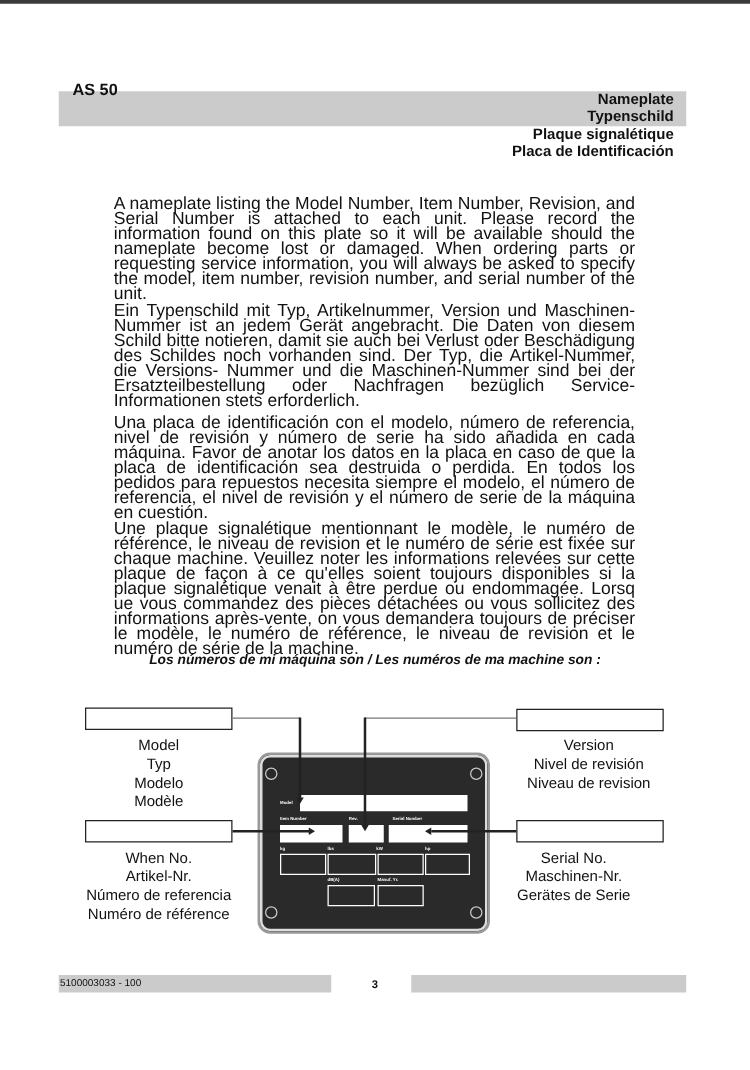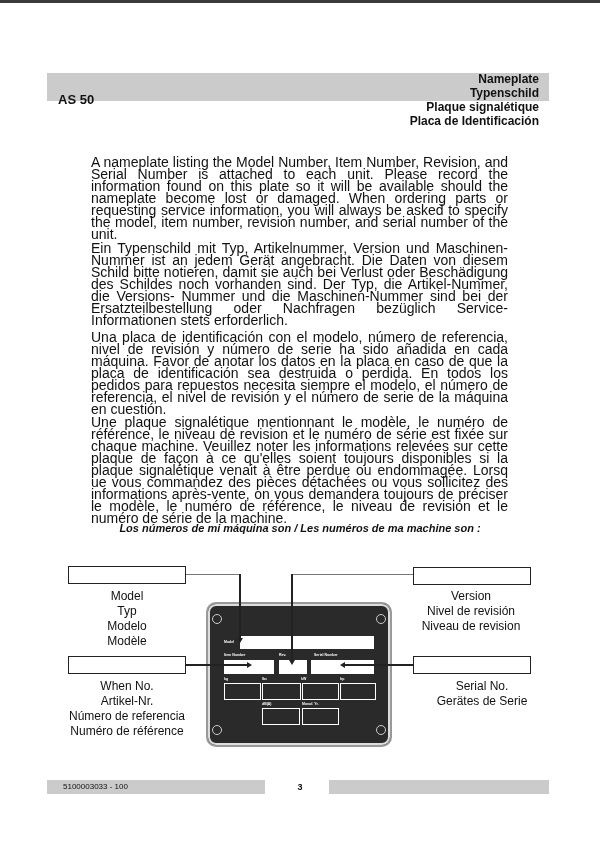--- a/index.html
+++ b/index.html
@@ -1,34 +1,34 @@
 <!DOCTYPE html>
 <html><head>
   <meta charset="utf-8">
   <style>
     html, body { margin:0; padding:0; background:#ffffff; }
     body { width:600px; height:856px; position:relative; overflow:hidden; font-family:"Liberation Sans", sans-serif; color:#111; }
     .topbar { position:absolute; left:0; top:0; width:600px; height:3px; background:#3a3a3a; }
     .header { position:absolute; left:47px; top:73px; width:502px; height:28px; background:#cbcbcb; }
-    .header-model { position:absolute; left:58px; top:92px; font-size:13px; font-weight:bold; }
+    .header-model { position:absolute; left:58px; top:64px; font-size:13px; font-weight:bold; }
     .header-titles { position:absolute; right:61px; top:72px; text-align:right; font-size:12px; font-weight:bold; line-height:14px; }
     .para { position:absolute; left:91px; width:417px; font-size:14px; line-height:12px; text-align:justify; }
     .prompt { position:absolute; left:60px; width:480px; top:521px; text-align:center; font-size:11px; font-weight:bold; font-style:italic; line-height:14px; }
     .box { position:absolute; width:116px; height:16px; border:1px solid #222; background:#fff; }
     .label-group { position:absolute; text-align:center; font-size:12px; line-height:15px; width:160px; }
     .line { position:absolute; background:#222; }
     .plate { position:absolute; left:206px; top:602px; width:182px; height:141px; background:#2a2a2a; border:2px solid #999; border-radius:10px; box-shadow: inset 0 0 0 2px #ddd; }
     .hole { position:absolute; width:8px; height:8px; border:1.5px solid #ccc; border-radius:50%; background:#2a2a2a; }
     .pfield { position:absolute; background:#fff; }
     .pbox { position:absolute; border:1px solid #fff; }
     .plabel { position:absolute; color:#fff; font-size:3.5px; font-weight:bold; }
     .arrow-down { position:absolute; width:0; height:0; border-left:3px solid transparent; border-right:3px solid transparent; border-top:5px solid #222; }
     .arrow-right { position:absolute; width:0; height:0; border-top:3px solid transparent; border-bottom:3px solid transparent; border-left:5px solid #222; }
     .arrow-left { position:absolute; width:0; height:0; border-top:3px solid transparent; border-bottom:3px solid transparent; border-right:5px solid #222; }
-    .footer-left { position:absolute; left:47px; top:780px; width:218px; height:14px; background:#cbcbcb; font-size:8px; line-height:14px; padding-left:16px; box-sizing:border-box; }
+    .footer-left { position:absolute; left:47px; top:780px; width:218px; height:14px; background:#cbcbcb; font-size:8px; line-height:14px; padding-left:1px; box-sizing:border-box; }
     .footer-page { position:absolute; left:290px; top:780px; width:20px; text-align:center; font-size:9px; font-weight:bold; line-height:14px; }
     .footer-right { position:absolute; left:329px; top:780px; width:220px; height:14px; background:#cbcbcb; }
   </style>
 </head>
 <body>
 
 <div class="topbar"></div>
 
 <div class="header"></div>
 <div class="header-model">AS 50</div>
@@ -65,22 +65,23 @@
 </div>
 
 <div class="box" style="left:413px; top:567px;"></div>
 <div class="label-group" style="left:391px; top:589px;">
   <div>Version</div>
   <div>Nivel de revisión</div>
   <div>Niveau de revision</div>
 </div>
 
 <div class="box" style="left:413px; top:656px;"></div>
-<div class="label-group" style="left:402px; top:679px;">
+<div class="label-group" style="left:379px; top:679px;">
   <div>Serial No.</div>
+  <div>Maschinen-Nr.</div>
   <div>Gerätes de Serie</div>
 </div>
 
 <div class="plate">
   <div class="hole" style="left:4px; top:10px;"></div>
   <div class="hole" style="right:4px; top:10px;"></div>
   <div class="hole" style="left:4px; bottom:10px;"></div>
   <div class="hole" style="right:4px; bottom:10px;"></div>
 
   <span class="plabel" style="left:16px; top:36px;">Model</span>

